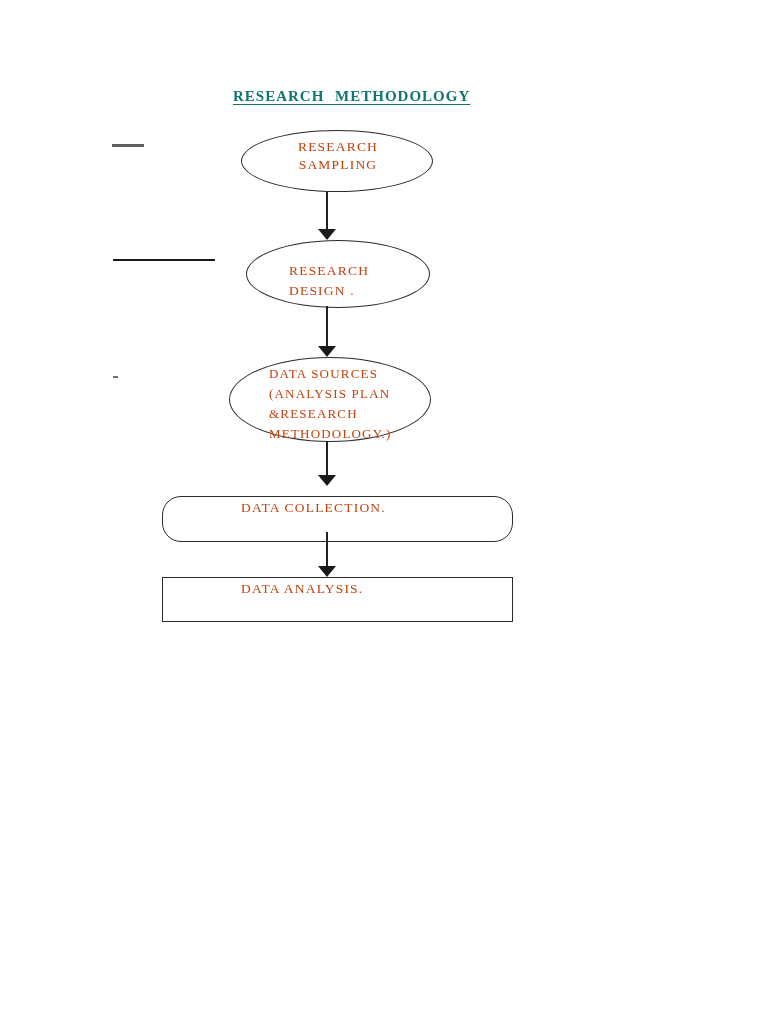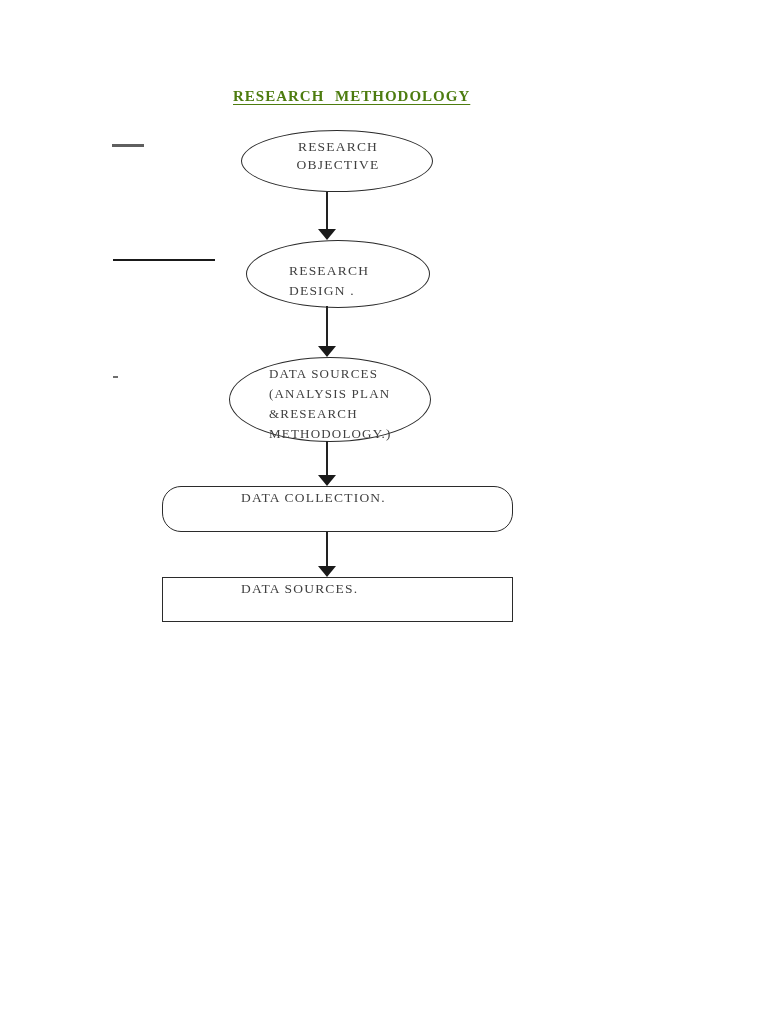--- a/index.html
+++ b/index.html
@@ -13,54 +13,54 @@
   }
   .page { position: absolute; inset: 0; background: #ffffff; }
 
   .title {
     position: absolute;
     left: 233px; top: 88px;
     font-size: 15px; font-weight: bold;
     letter-spacing: 1px; word-spacing: 6px;
     text-decoration: underline;
     text-underline-offset: 3px;
-    color: #4d7c0f;
+    color: #0f766e;
     margin: 0;
   }
 
   .node { position: absolute; box-sizing: border-box; }
   .ellipse {
     border: 1.4px solid #2b2b2b;
     border-radius: 50%;
     background: #ffffff;
   }
   .rect {
     border: 1.6px solid #2b2b2b;
     background: #ffffff;
   }
   .node-text {
     position: absolute;
     font-size: 13.5px;
     letter-spacing: 1.2px;
-    color: #404040;
+    color: #c2410c;
     white-space: nowrap;
     font-family: Liberation Serif, serif;
   }
   .node-text div { margin: 0; }
 
   .e1 { left: 241px; top: 130px; width: 192px; height: 62px; }
   .e1-text { left: 26px; top: 7px; width: 140px; text-align: center; line-height: 18px; }
 
   .e2 { left: 246px; top: 240px; width: 184px; height: 68px; }
   .e2-text { left: 42px; top: 20px; line-height: 20px; text-align: left; }
 
   .e3 { left: 229px; top: 357px; width: 202px; height: 85px; }
   .e3-text { left: 39px; top: 6px; line-height: 20px; text-align: left; font-size: 13px; }
 
-  .r1 { left: 162px; top: 486px; width: 351px; height: 46px; border-radius: 19px; }
+  .r1 { left: 162px; top: 496px; width: 351px; height: 46px; border-radius: 19px; }
   .r2 { left: 162px; top: 577px; width: 351px; height: 45px; }
   .rect .node-text { left: 78px; top: 3px; }
 
   .vline {
     position: absolute;
     left: 326px; width: 1.7px;
     background: #222222;
   }
   .l1 { top: 192px; height: 38px; }
   .l2 { top: 306px; height: 40px; }
@@ -92,21 +92,21 @@
 
   <h1 class="title">RESEARCH METHODOLOGY</h1>
 
   <div class="stray stray-a"></div>
   <div class="stray stray-b"></div>
   <div class="stray stray-c"></div>
 
   <div class="node ellipse e1">
     <div class="node-text e1-text">
       <div>RESEARCH</div>
-      <div>OBJECTIVE</div>
+      <div>SAMPLING</div>
     </div>
   </div>
 
   <div class="vline l1"></div>
   <div class="arrowhead a1"></div>
 
   <div class="node ellipse e2">
     <div class="node-text e2-text">
       <div>RESEARCH</div>
       <div>DESIGN .</div>
@@ -129,16 +129,16 @@
   <div class="arrowhead a3"></div>
 
   <div class="node rect r1">
     <div class="node-text">DATA COLLECTION.</div>
   </div>
 
   <div class="vline l4"></div>
   <div class="arrowhead a4"></div>
 
   <div class="node rect r2">
-    <div class="node-text">DATA SOURCES.</div>
+    <div class="node-text">DATA ANALYSIS.</div>
   </div>
 
 </div>
 
 </body></html>

